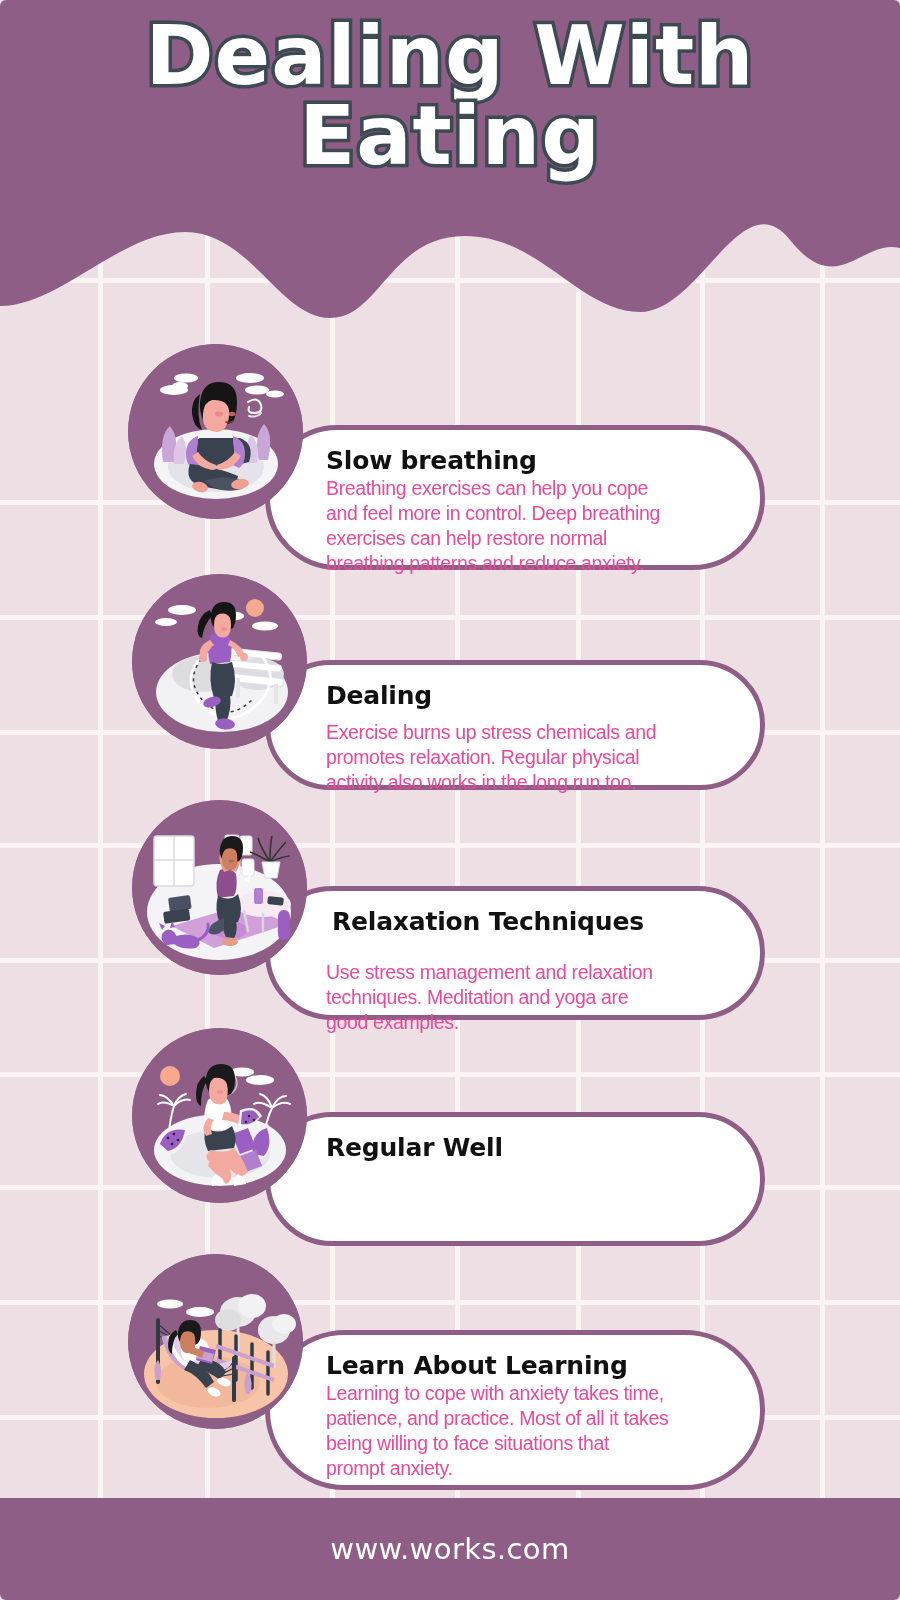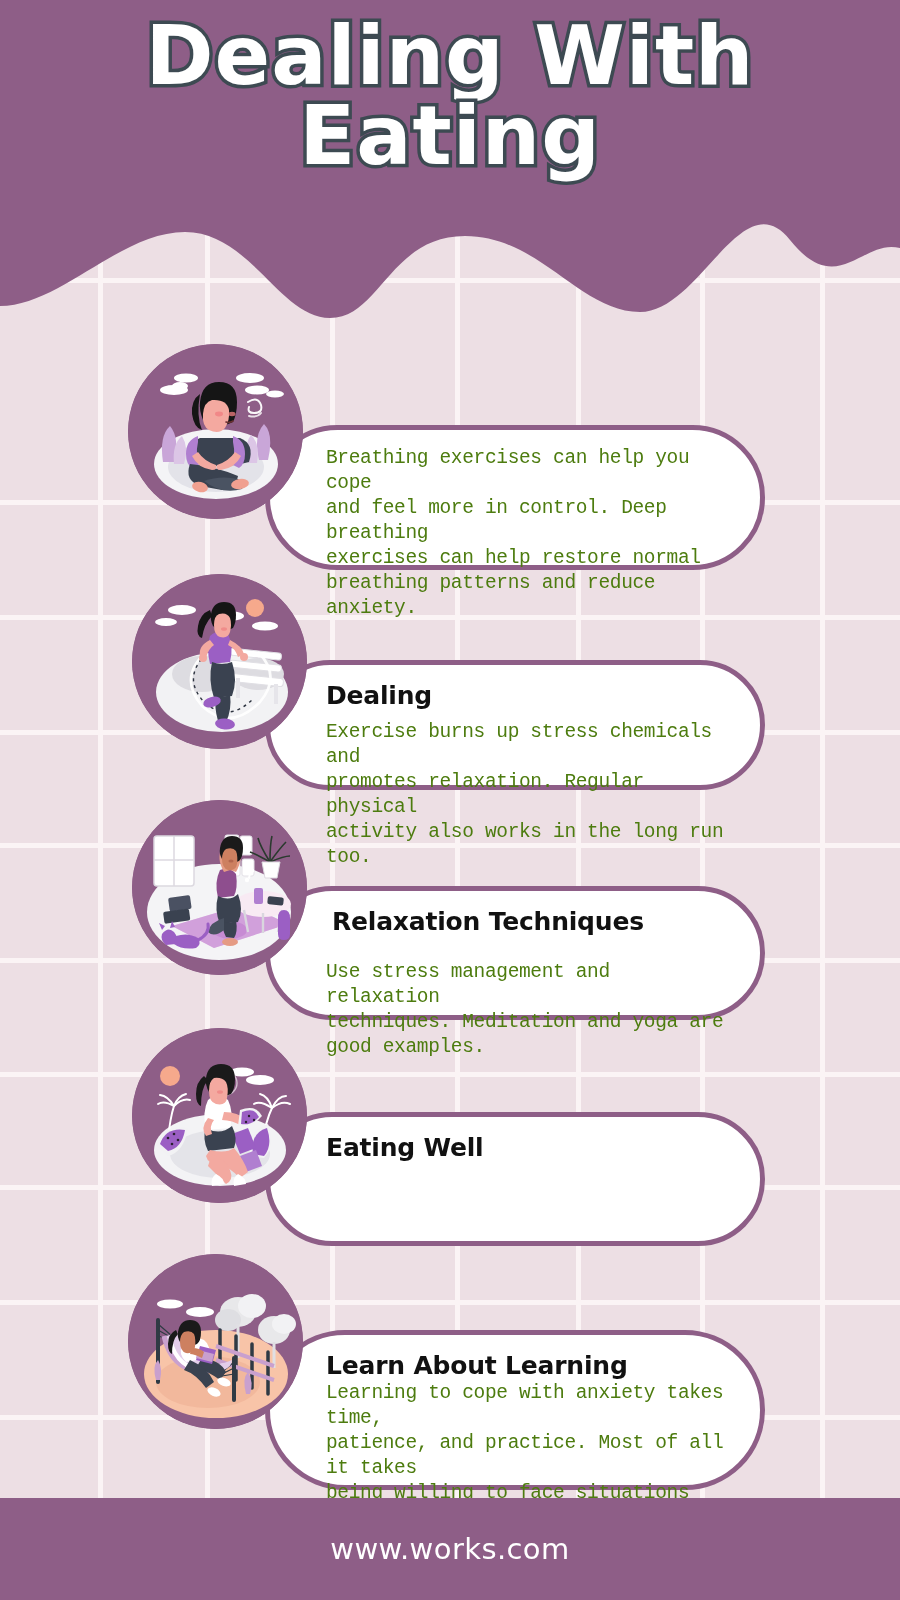--- a/index.html
+++ b/index.html
@@ -8,20 +8,21 @@
     font-family:"Liberation Sans", sans-serif;
     background:#EDDFE4;
     position:relative;
     overflow:hidden;
   }
   #poster {
     position:absolute; left:0; top:0;
     width:900px; height:1600px;
     background:#EDDFE4;
     overflow:hidden;
+    border-radius:6px;
   }
 
   
   .grid-layer { position:absolute; left:0; top:0; width:900px; height:1600px; }
   .gl-v { position:absolute; top:0; width:5px; height:1600px; background:#FBF4F5; }
   .gl-h { position:absolute; left:0; height:5px; width:900px; background:#FBF4F5; }
 
   
   .header-wrap { position:absolute; left:0; top:0; width:900px; height:320px; }
   .header-wave { position:absolute; left:0; top:0; width:900px; height:320px; }
@@ -64,22 +65,22 @@
     font-size:25px;
     font-weight:bold;
     color:#111111;
     letter-spacing:-0.2px;
     margin-bottom:1px;
     font-family:"DejaVu Sans", sans-serif;
   }
   .bubble .b-body {
     font-size:19.5px;
     line-height:1.28;
-    color:#4d7c0f;
-    font-family:Liberation Mono, monospace;
+    color:#ec4899;
+    font-family:Liberation Sans, sans-serif;
     letter-spacing:-0.35px;
     white-space:pre-line;
   }
 
   
   .footer {
     position:absolute; left:0; bottom:0;
     width:900px; height:102px;
     background:#8E5E87;
     display:flex; align-items:center; justify-content:center;
@@ -170,20 +171,21 @@
         <ellipse cx="104" cy="70" rx="3.5" ry="2.2" fill="#F07E80" opacity="0.75"></ellipse>
         <path d="M72,50 q-4,22 2,36 q-8,-2 -10,-16 q-1,-14 8,-20z" fill="#151515"></path>
         <path d="M98,78 q4,1 7,-1" stroke="#6A3030" stroke-width="1.6" fill="none" stroke-linecap="round"></path>
 
         <path d="M120,58 q10,-6 13,3 q2,8 -7,8 q-7,0 -5,-6" stroke="#FFFFFF" stroke-width="2" fill="none" stroke-linecap="round" opacity="0.95"></path>
         <path d="M121,72 q8,2 12,-3" stroke="#FFFFFF" stroke-width="2" fill="none" stroke-linecap="round" opacity="0.8"></path>
       </svg>
     </div>
 
     <div class="bubble" style="left:265px; top:425px; width:500px; height:145px;">
+      <div class="b-title">Slow breathing</div>
       <div class="b-body">Breathing exercises can help you cope
 and feel more in control. Deep breathing
 exercises  can help restore normal
 breathing patterns and reduce anxiety.</div>
     </div>
   </div>
 
   <div class="row" style="top:0;">
     <div class="circle" style="left:132px; top:574px;">
       <svg viewBox="0 0 175 175">
@@ -370,21 +372,21 @@
           </g>
 
         <path d="M74,50 q2,-14 15,-14 q14,0 14,15 q0,10 -4,15 q-13,6 -22,-2 q-4,-7 -3,-14z" fill="#1A1A1A"></path>
         <path d="M82,50 q-5,3 -5,13 q0,11 7,13 q10,2 11,-6 q2,-10 -1,-16 q-4,-5 -12,-4z" fill="#F4A9A0"></path>
         <path d="M72,48 q-8,6 -8,18 q0,10 5,12 q0,-18 7,-26z" fill="#1A1A1A"></path>
         <ellipse cx="88" cy="64" rx="3" ry="1.8" fill="#EE8080" opacity="0.7"></ellipse>
       </svg>
     </div>
 
     <div class="bubble" style="left:265px; top:1112px; width:500px; height:134px;">
-      <div class="b-title" style="margin-bottom:8px;">Eating Well</div>
+      <div class="b-title" style="margin-bottom:8px;">Regular Well</div>
     </div>
   </div>
 
   <div class="row" style="top:0;">
     <div class="circle" style="left:128px; top:1254px;">
       <svg viewBox="0 0 175 175">
         <circle cx="87.5" cy="87.5" r="87.5" fill="#8E5E87"></circle>
         <ellipse cx="88" cy="120" rx="72" ry="44" fill="#F8C4A8"></ellipse>
         <ellipse cx="80" cy="128" rx="52" ry="26" fill="#F2B89C"></ellipse>
 

